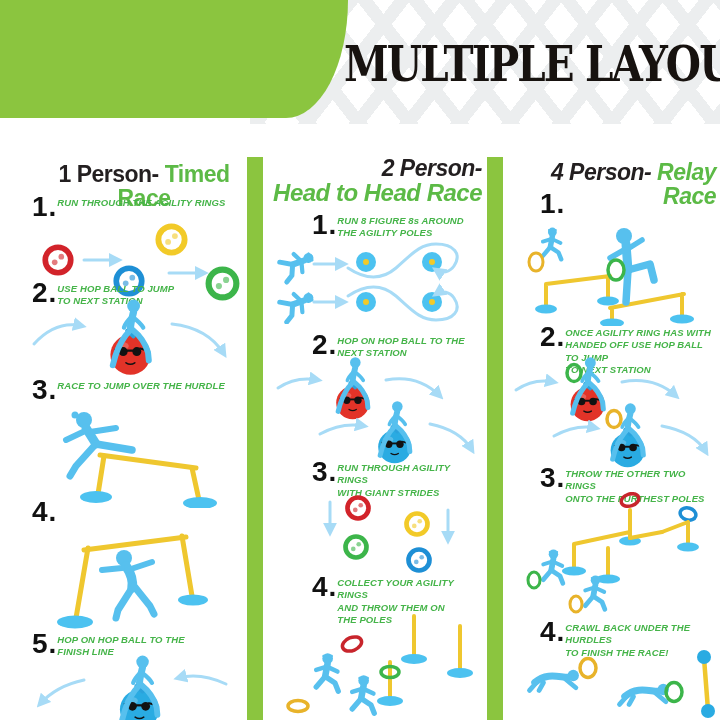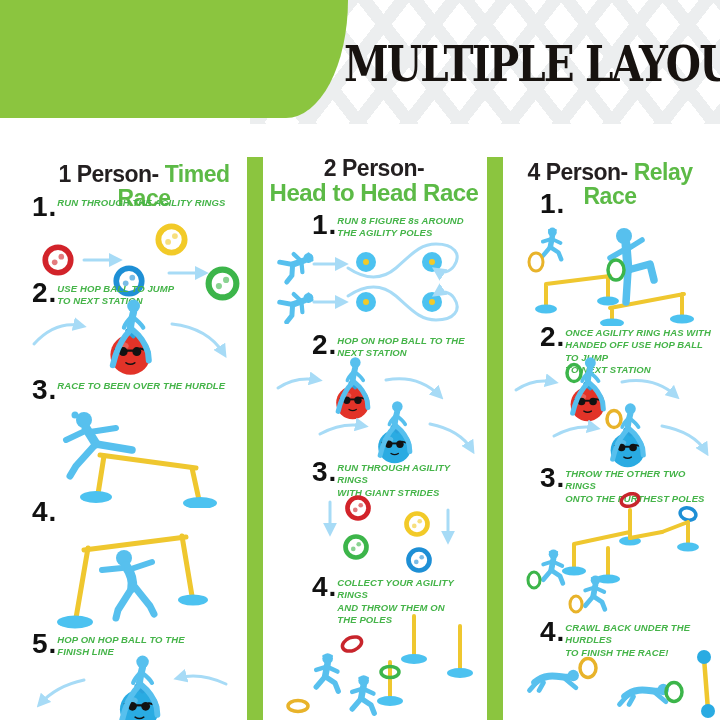--- a/index.html
+++ b/index.html
@@ -33,21 +33,21 @@
   #div1{left:247px;}
   #div2{left:487px;}
   
   .col{position:absolute;top:0;height:720px;}
   #col1{left:18px;width:228px;}
   #col2{left:266px;width:216px;}
   #col3{left:504px;width:212px;}
   .col-h{position:absolute;left:0;width:100%;font-weight:bold;font-size:23px;line-height:1.05;color:#231f20;letter-spacing:-.5px;}
   .col-h .green{color:#5cba46;}
   #col1 .col-h{left:12px;text-align:center;}
-  #col2 .col-h,#col3 .col-h{text-align:center;}
+  #col2 .col-h,#col3 .col-h{text-align:right;font-style:italic;}
   #col2 .col-h .green{display:block;font-size:24px;}
   .step{position:absolute;display:flex;align-items:flex-start;}
   .num{font-weight:bold;color:#111;font-size:28px;line-height:.85;letter-spacing:1px;flex:none;}
   .lbl{
     font-size:9.5px;font-weight:bold;font-style:italic;color:#45b449;
     white-space:pre-line;line-height:1.3;padding-top:2px;letter-spacing:.1px;
   }
   #col1 .step{left:14px;}
   #col2 .step{left:46px;}
   #col3 .step{left:36px;}
@@ -147,21 +147,21 @@
   <div class="illo" style="left:4px;top:296px">
     <svg width="220" height="82" viewBox="0 0 220 82">
       <path class="arrow" d="M12,48 Q34,24 60,30"></path>
       <use href="#sym-hopper" x="76" y="2" width="68" height="80" style="color:#e23328"></use>
       <path class="arrow" d="M150,28 Q186,32 202,58"></path>
     </svg>
   </div>
 
   <div class="step" style="top:378px">
     <span class="num">3.</span>
-    <span class="lbl">RACE TO BEEN OVER THE HURDLE</span>
+    <span class="lbl">RACE TO JUMP OVER THE HURDLE</span>
   </div>
   <div class="illo" style="left:14px;top:398px">
     <svg width="210" height="110" viewBox="0 0 210 110">
       <path class="pole" stroke-width="5" d="M72,58 L66,96 M160,70 L167,102"></path>
       <path class="pole" stroke-width="5" d="M68,57 L164,70"></path>
       <ellipse class="base" cx="64" cy="99" rx="16" ry="6"></ellipse>
       <ellipse class="base" cx="168" cy="105" rx="17" ry="6"></ellipse>
       <circle cx="52" cy="22" r="8" fill="#57c0ee"></circle>
       <circle cx="43" cy="17" r="3.5" fill="#57c0ee"></circle>
       <path d="M54,30 L64,46" class="blue" stroke-width="9"></path>

